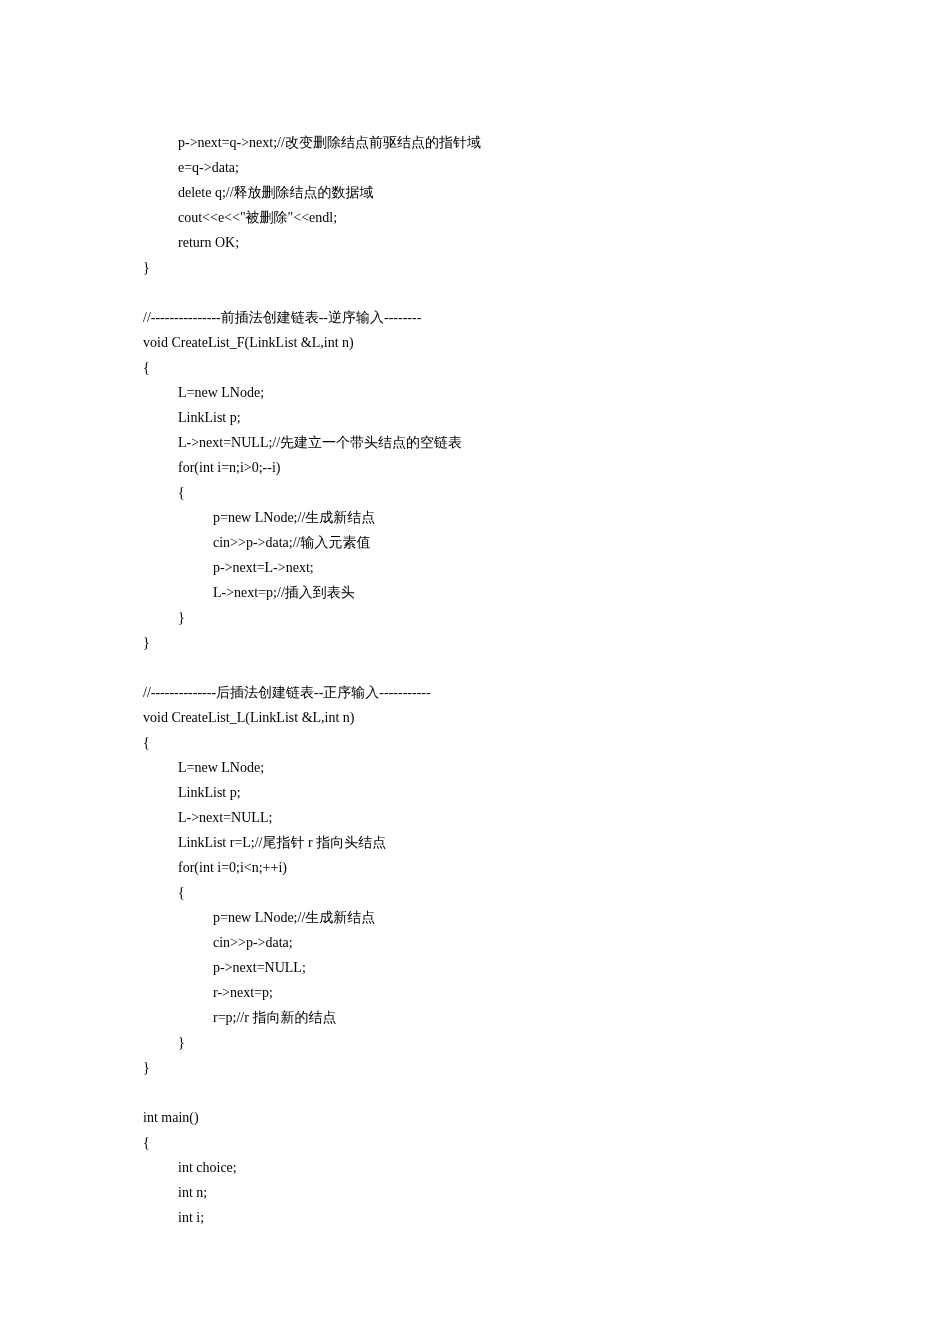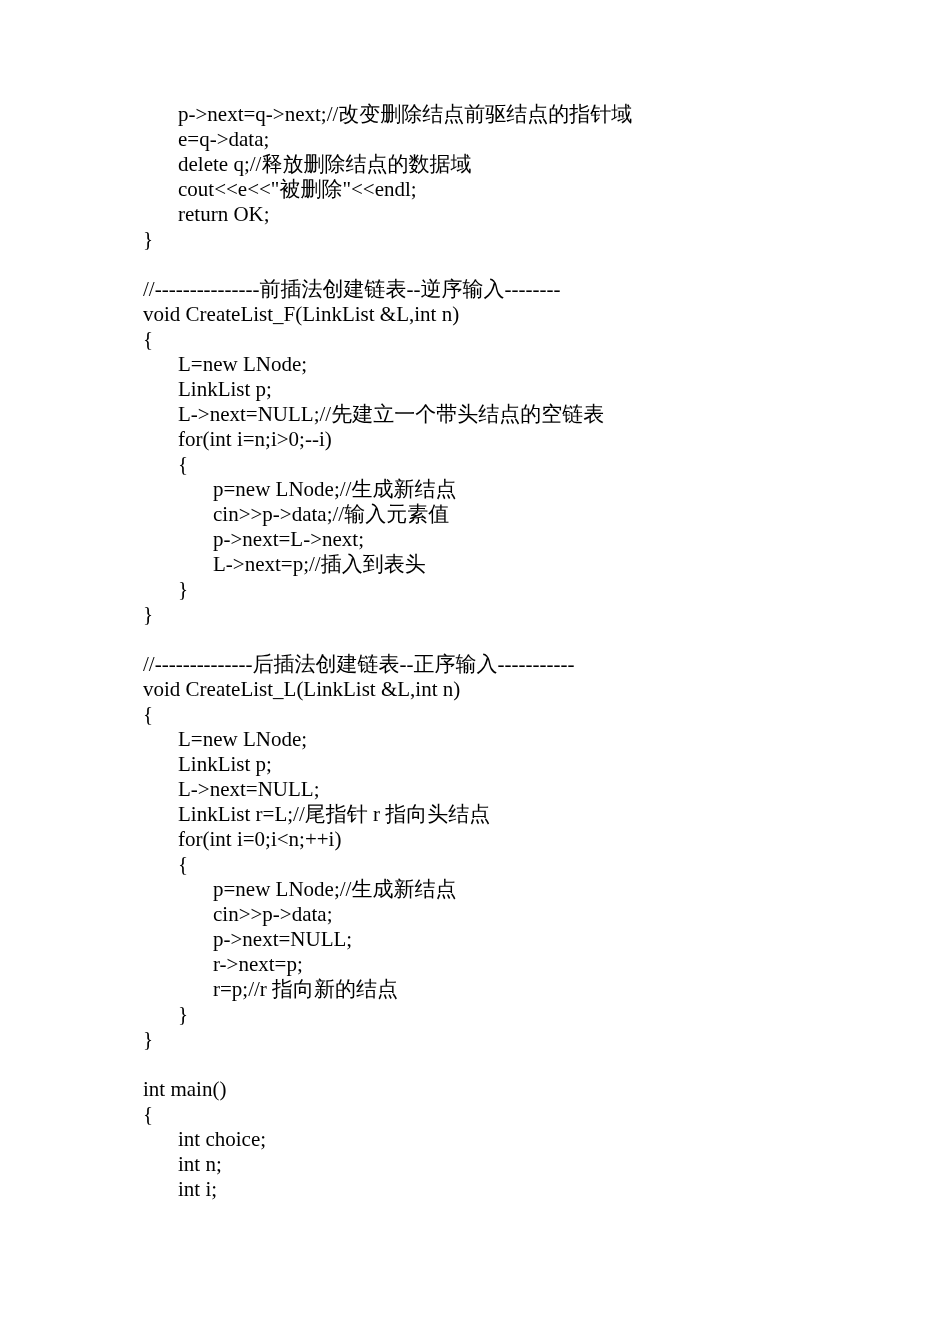--- a/index.html
+++ b/index.html
@@ -10,23 +10,23 @@
   .page {
     position: relative;
     width: 950px;
     height: 1344px;
     background: #ffffff;
     overflow: hidden;
   }
   .code-block {
     position: absolute;
     left: 143px;
-    top: 102px;
+    top: 130px;
     font-family: "Liberation Serif", "DejaVu Serif", serif;
-    font-size: 21px;
+    font-size: 14px;
     line-height: 25px;
     color: #000000;
     white-space: pre;
   }
   .code-line {
     height: 25px;
   }
   .ind-0 { padding-left: 0; }
   .ind-1 { padding-left: 35px; }
   .ind-2 { padding-left: 70px; }

